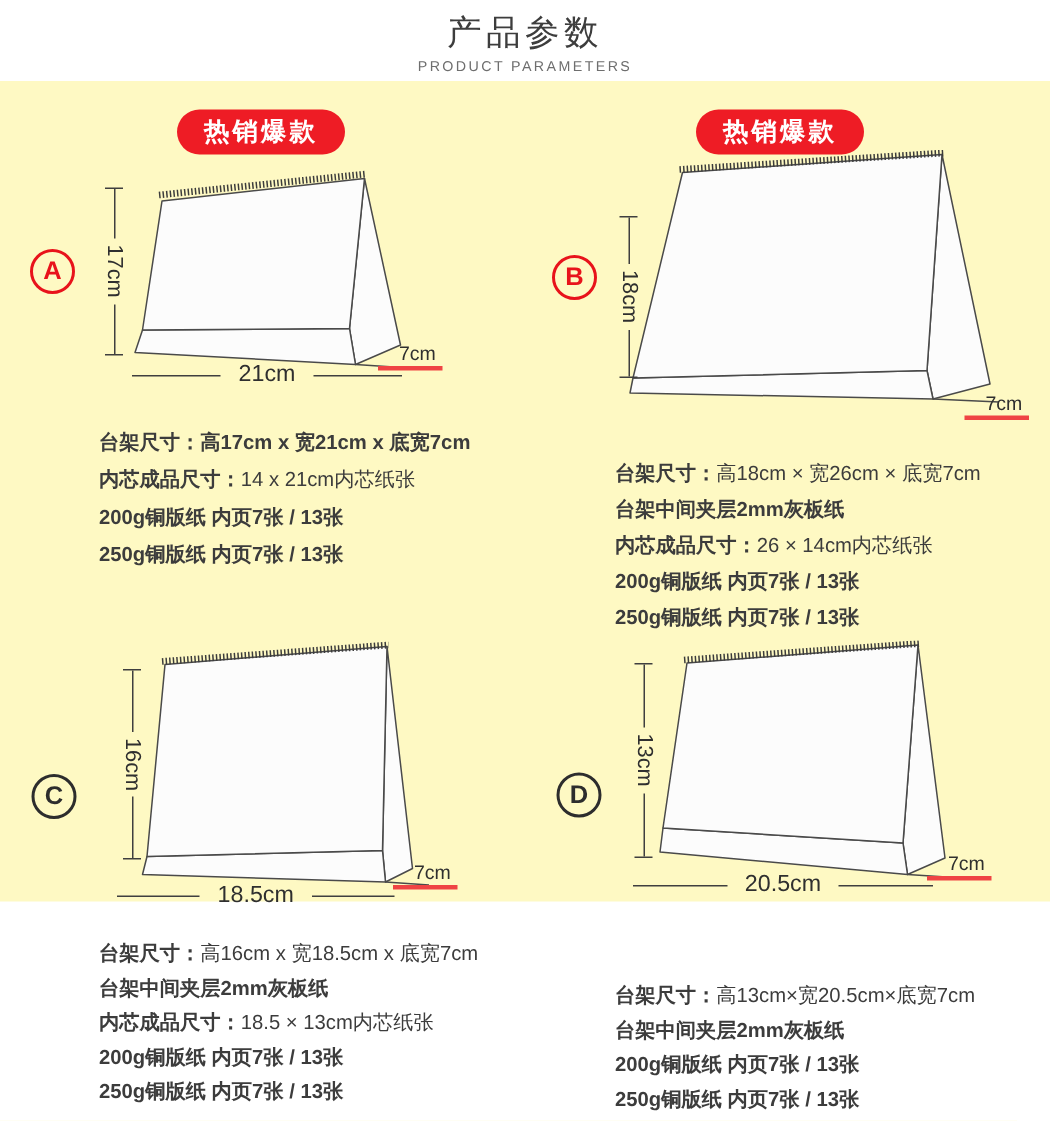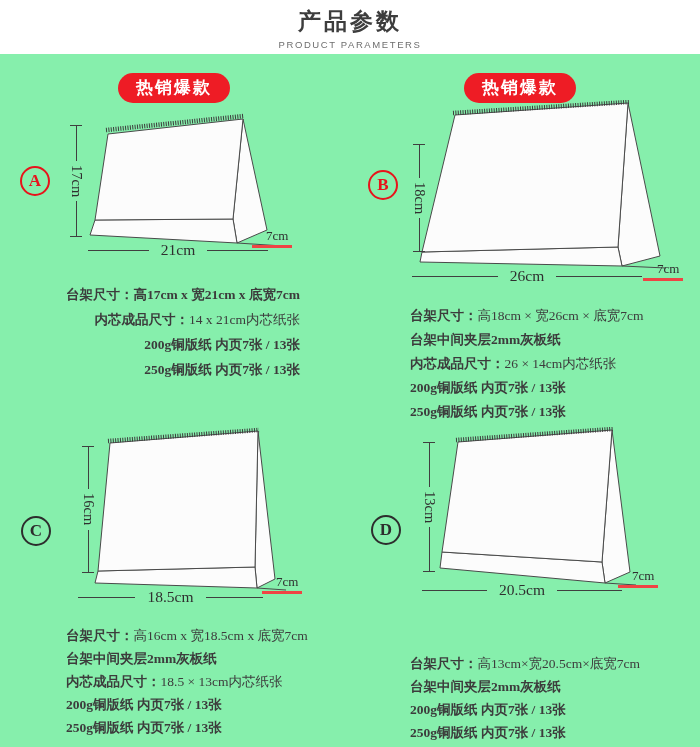--- a/index.html
+++ b/index.html
@@ -2,25 +2,25 @@
 <html><head>
 <meta charset="utf-8">
 <style>
   * { margin:0; padding:0; box-sizing:border-box; }
   html,body { background:#ffffff; }
   body { font-family:"Liberation Sans","DejaVu Sans",sans-serif; }
   .page { position:relative; width:700px; height:747px; background:#ffffff; overflow:hidden; }
 
   
   .header { position:absolute; left:0; top:0; width:700px; height:54px; background:#ffffff; text-align:center; }
-  .title { padding-top:6px; font-size:23px; letter-spacing:3px; color:#3d3d3d; font-weight:700;text-align:center; }
+  .title { padding-top:6px; font-size:23px; letter-spacing:3px; color:#3d3d3d; font-weight:400;text-align:center; }
   .subtitle { margin-top:2px; font-size:9.5px; letter-spacing:1.6px; color:#6e6e6e; }
 
   
-  .content { position:absolute; left:0; top:54px; width:700px; height:693px; background:#86efac;font-family:Liberation Serif, serif; }
+  .content { position:absolute; left:0; top:54px; width:700px; height:547px; background:#fef9c3; }
   .panel { position:absolute; width:350px; }
   .panel-a { left:0;   top:0;   height:364px; }
   .panel-b { left:350px; top:0; height:364px; }
   .panel-c { left:0;   top:364px; height:329px; }
   .panel-d { left:350px; top:364px; height:329px; }
 
   .pill { position:absolute; width:112px; height:30px; border-radius:16px;
           background:#ee1c25; color:#ffffff; font-size:17px; font-weight:700;
           letter-spacing:2px; text-align:center; line-height:30px; }
 
@@ -46,21 +46,21 @@
   .hdim .seg { flex:1; height:1px; background:#3f3f3f; }
   .hdim .hlabel { padding:4px 12px; font-size:15.5px; color:#2f2f2f; font-weight:500; white-space:nowrap; }
 
   
   .ddim { position:absolute; font-size:13px; color:#2f2f2f; font-weight:500;
           border-bottom:3px solid #ef4444; padding:0 4px 1px 14px; }
 
   
   .specs { position:absolute; color:#3c3c3c; white-space:nowrap; }
   .spec-line { font-size:13.5px; }
-  .panel-a .spec-line { line-height:25px;text-align:right; }
+  .panel-a .spec-line { line-height:25px; }
   .panel-b .spec-line { line-height:24px; }
   .panel-c .spec-line, .panel-d .spec-line { line-height:23px; }
   .spec-line .b { font-weight:700; }
 </style>
 </head>
 <body>
 
 <div class="page">
 
   <div class="header">
@@ -110,25 +110,20 @@
         <polygon points="37,15 210,3 200,147 4,152"></polygon>
         <path class="coil" d="M35,13 L211,2"></path>
         <path class="edge" d="M204,166 L248,168"></path>
       </svg>
       <div class="vdim" style="left:60px; top:90px; height:108px;">
         <span class="tick"></span>
         <span class="seg"></span>
         <span class="vlabel">18cm</span>
         <span class="seg"></span>
         <span class="tick"></span>
-      </div>
-      <div class="hdim" style="left:62px; top:212px; width:230px;">
-        <span class="seg"></span>
-        <span class="hlabel">26cm</span>
-        <span class="seg"></span>
       </div>
       <span class="ddim" style="left:293px; top:207px;">7cm</span>
       <div class="specs" style="left:60px; top:250px;">
           <div class="spec-line"><span class="b">台架尺寸：</span><span>高18cm × 宽26cm × 底宽7cm</span></div>
           <div class="spec-line"><span class="b">台架中间夹层2mm灰板纸</span></div>
           <div class="spec-line"><span class="b">内芯成品尺寸：</span><span>26 × 14cm内芯纸张</span></div>
           <div class="spec-line"><span class="b">200g铜版纸 内页7张 / 13张</span></div>
           <div class="spec-line"><span class="b">250g铜版纸 内页7张 / 13张</span></div>
         </div>
     </section>

